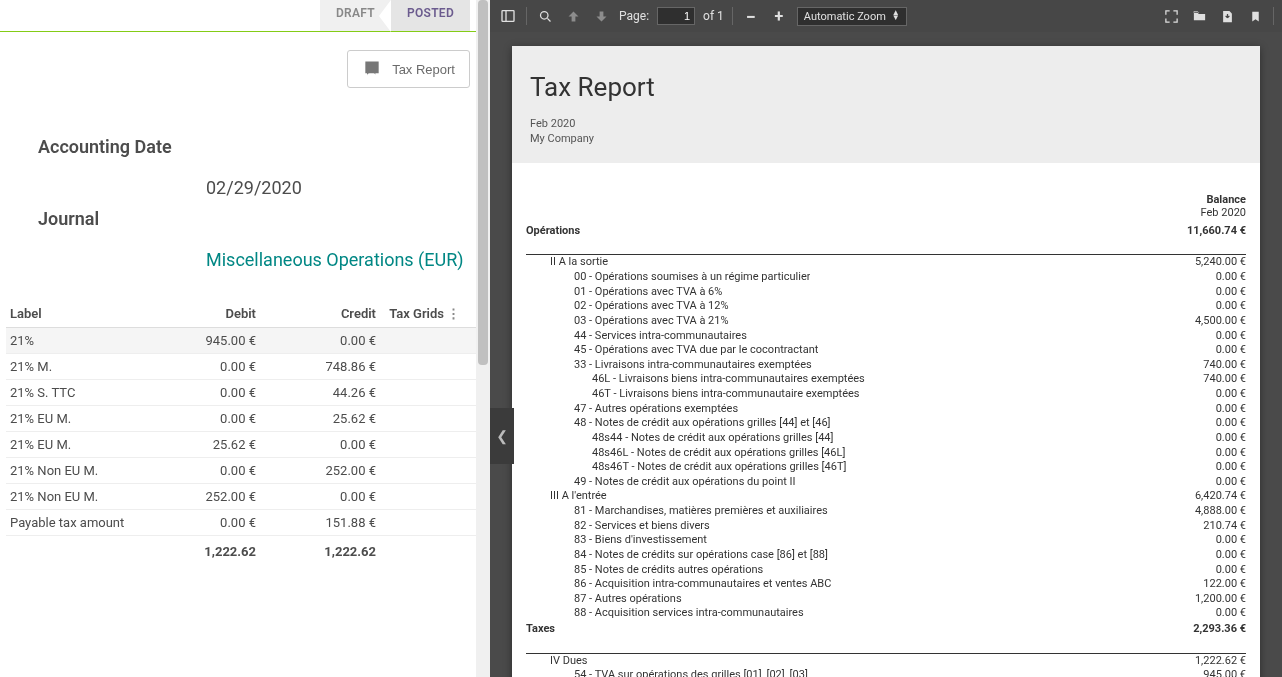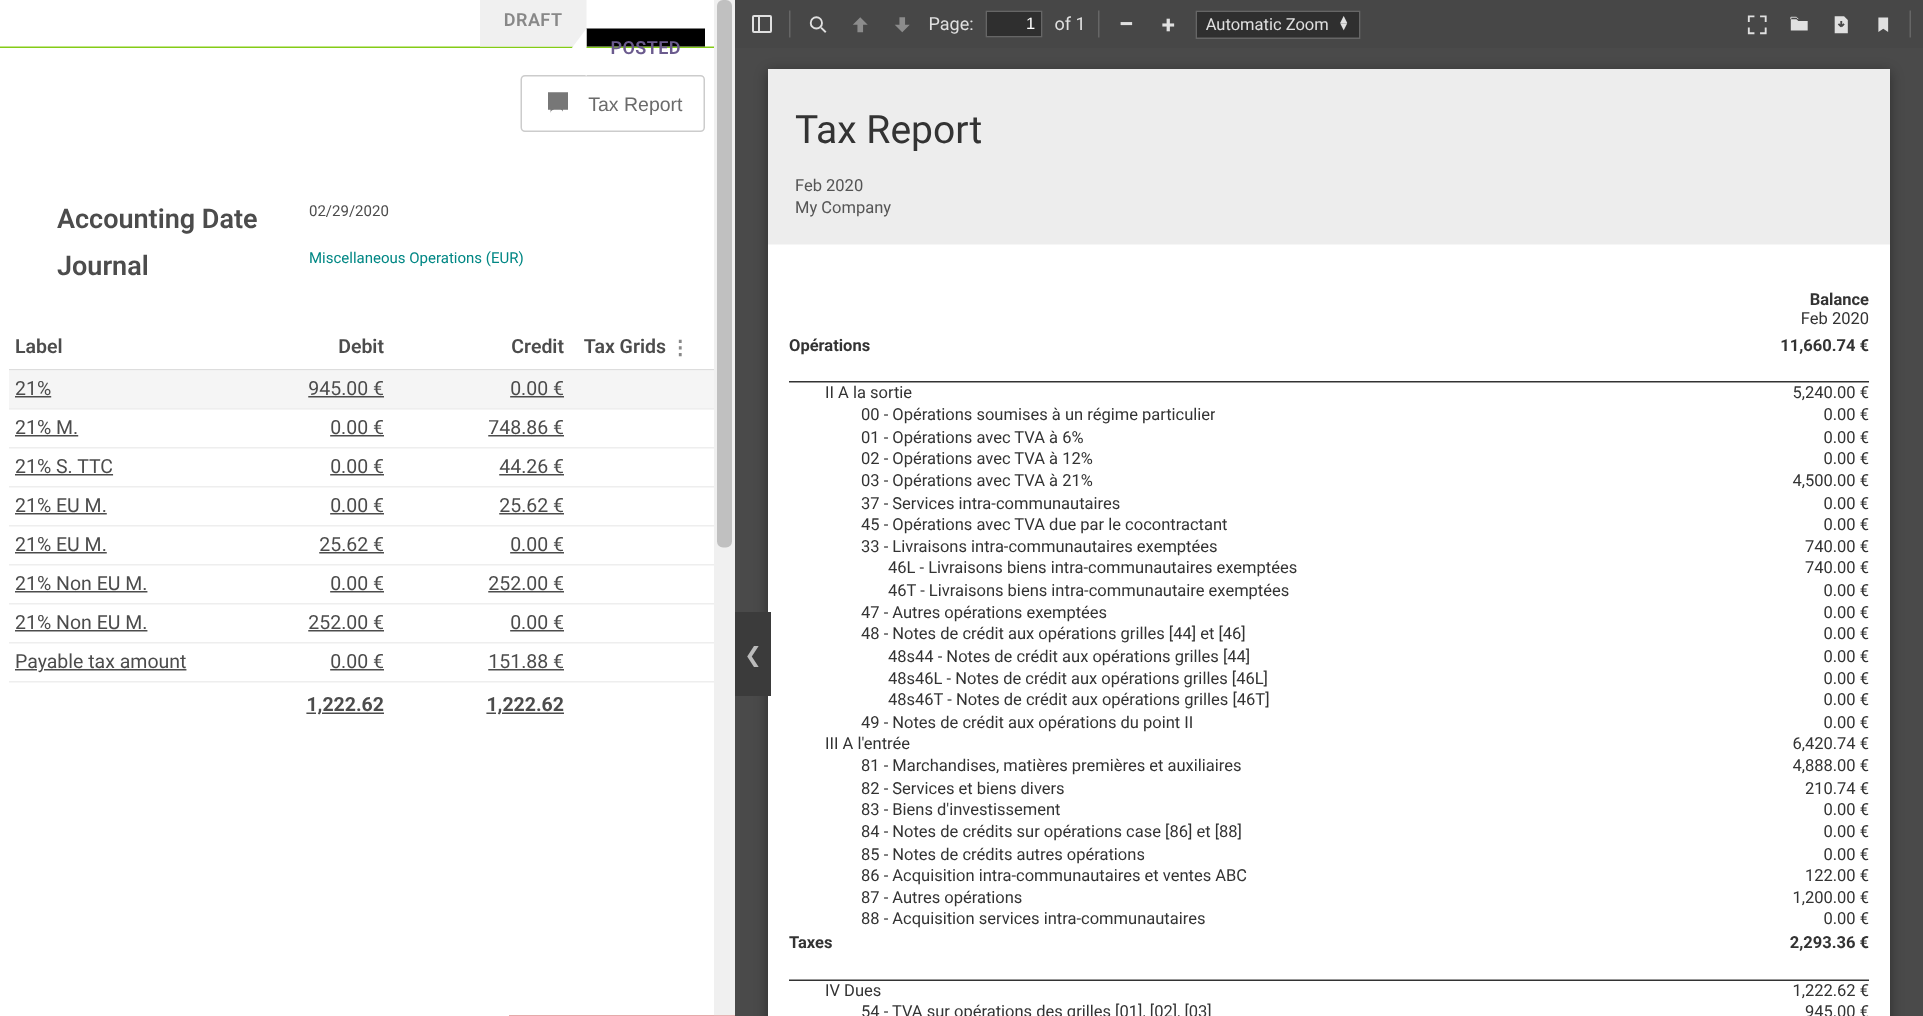--- a/index.html
+++ b/index.html
@@ -2,39 +2,39 @@
 <html><head>
 <meta charset="utf-8">
 <style>
 * { box-sizing: border-box; margin: 0; padding: 0; }
 body { font-family: -apple-system, BlinkMacSystemFont, "Segoe UI", Roboto, sans-serif; font-size: 13px; color: #4c4c4c; width: 1282px; height: 677px; overflow: hidden; display: flex; }
 .left-panel { width: 490px; height: 100%; background: #fff; position: relative; overflow-y: auto; }
 .left-scroll { position: absolute; right: 0; top: 0; width: 14px; height: 100%; background: #f0f0f0; }
 .left-scroll-thumb { position: absolute; top: 0; left: 2px; width: 10px; height: 365px; background: #c0c0c0; border-radius: 4px; }
 .status-tabs { display: flex; justify-content: flex-end; padding: 0 20px 0 0; border-bottom: 1px solid #84cc16; height: 32px; }
 .status-tab { padding: 6px 16px; font-size: 12px; font-weight: 600; color: #888; letter-spacing: 0.3px; position: relative; }
-.status-tab.posted { color: #6b5b8e; background: #000000; position: relative; margin-top: 19px; }
+.status-tab.posted { color: #6b5b8e; background: #e5e5e5; position: relative; }
 .status-tab.posted::before { content: ""; position: absolute; left: -12px; top: 0; width: 0; height: 0; border-top: 16px solid transparent; border-bottom: 16px solid transparent; border-right: 12px solid #fff; }
 .status-tab.draft { background: #f0f0f0; }
 .report-btn-wrap { display: flex; justify-content: flex-end; padding: 18px 20px 8px 0; }
 .report-btn { border: 1px solid #ccc; border-radius: 3px; padding: 8px 14px; display: flex; align-items: center; gap: 10px; background: #fff; cursor: pointer; font-size: 13px; color: #6b6b6b; }
 .report-btn .icon { width: 20px; height: 20px; display: inline-flex; align-items: center; }
 .form-section { padding: 40px 20px 20px 38px; }
 .form-row { display: flex; margin-bottom: 10px; }
 .form-label { width: 168px; font-weight: 600; color: #4c4c4c; font-size: 18px; }
-.form-value { font-size: 10px; color: #4c4c4c; }
+.form-value { font-size: 18px; color: #4c4c4c; margin-top: 41px; }
 .form-value.link { color: #008784; cursor: pointer; }
 .grid { padding: 0 6px 10px 6px; }
 .grid-header { display: flex; border-bottom: 1px solid #ddd; padding: 6px 0; font-weight: 600; color: #4c4c4c; font-size: 13px; }
 .col-label { flex: 0 0 130px; padding-left: 4px; }
 .col-debit { flex: 0 0 120px; text-align: right; }
 .col-credit { flex: 0 0 120px; text-align: right; }
 .col-taxgrids { flex: 0 0 70px; text-align: right; padding-right: 2px; }
 .col-menu { flex: 0 0 14px; text-align: right; color: #888; cursor: pointer; }
-.grid-row { display: flex; border-bottom: 1px solid #eee; padding: 5px 0; font-size: 13px; text-decoration: underline; }
+.grid-row { display: flex; border-bottom: 1px solid #eee; padding: 5px 0; font-size: 13px; }
 .grid-row.highlight { background: #f5f5f5; }
 .grid-row.total { font-weight: 700; border-bottom: none; padding-top: 8px; }
 .right-panel { flex: 1; height: 100%; background: #b91c1c; position: relative; display: flex; flex-direction: column; }
 .pdf-toolbar { background: #474747; height: 32px; display: flex; align-items: center; padding: 0 8px; color: #e8e8e8; font-size: 12px; gap: 8px; }
 .tb-icon { width: 20px; height: 20px; display: inline-flex; align-items: center; justify-content: center; cursor: pointer; color: #e0e0e0; }
 .tb-icon.disabled { opacity: 0.45; cursor: default; }
 .tb-sep { width: 1px; height: 18px; background: #666; }
 .tb-label { font-size: 12px; color: #e0e0e0; }
 .tb-input { width: 38px; height: 18px; background: #2f2f2f; border: 1px solid #666; color: #fff; text-align: right; padding: 0 4px; font-size: 11px; }
 .tb-zoom { background: #2f2f2f; border: 1px solid #666; color: #e0e0e0; padding: 2px 6px; font-size: 11px; display: flex; align-items: flex-start; gap: 6px; cursor: pointer; }
@@ -254,21 +254,21 @@
           </div>
           <div class="doc-row depth-2">
             <span class="dl">02 - Opérations avec TVA à 12%</span>
             <span class="dv">0.00 €</span>
           </div>
           <div class="doc-row depth-2">
             <span class="dl">03 - Opérations avec TVA à 21%</span>
             <span class="dv">4,500.00 €</span>
           </div>
           <div class="doc-row depth-2">
-            <span class="dl">37 - Services intra-communautaires</span>
+            <span class="dl">44 - Services intra-communautaires</span>
             <span class="dv">0.00 €</span>
           </div>
           <div class="doc-row depth-2">
             <span class="dl">45 - Opérations avec TVA due par le cocontractant</span>
             <span class="dv">0.00 €</span>
           </div>
           <div class="doc-row depth-2">
             <span class="dl">33 - Livraisons intra-communautaires exemptées</span>
             <span class="dv">740.00 €</span>
           </div>

